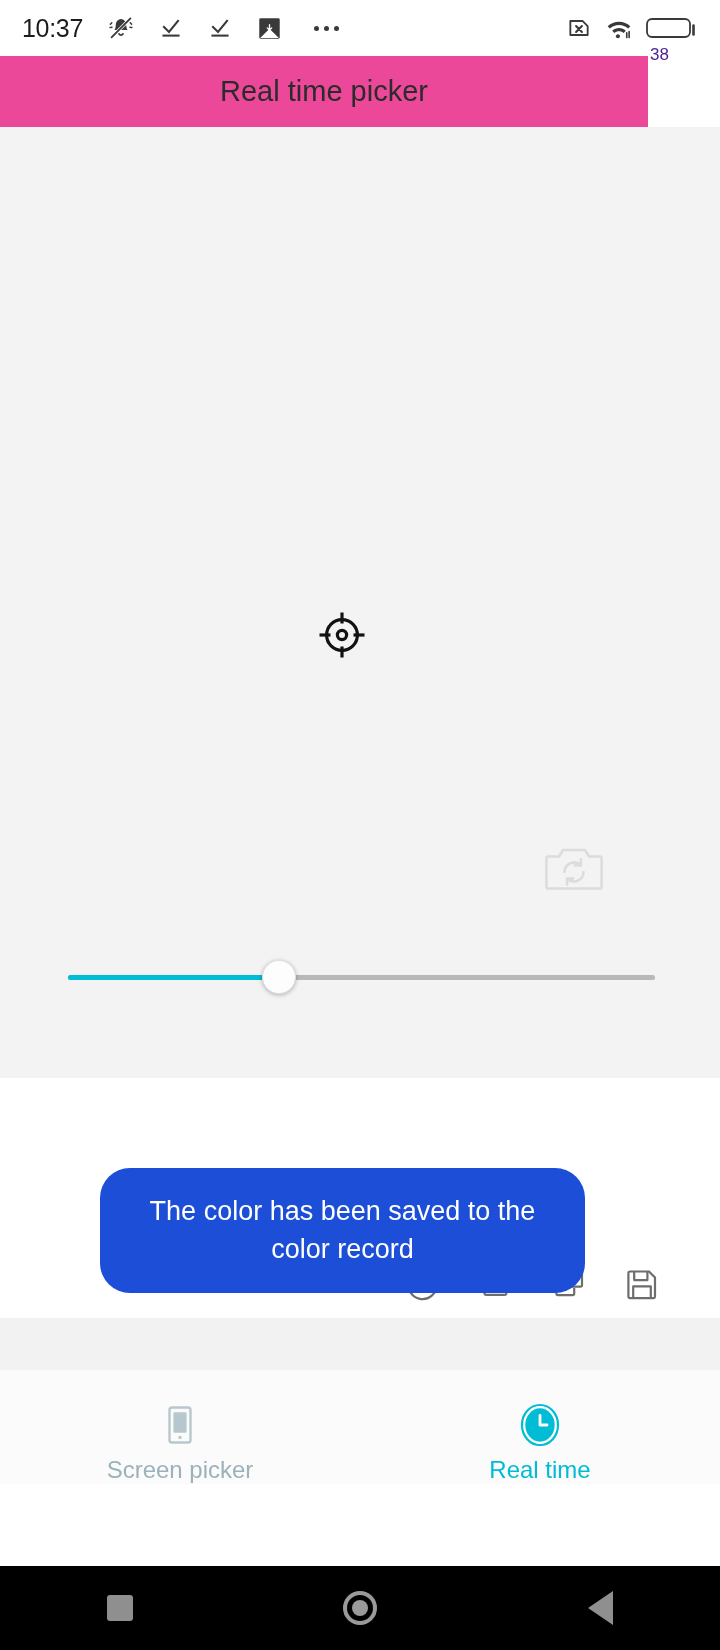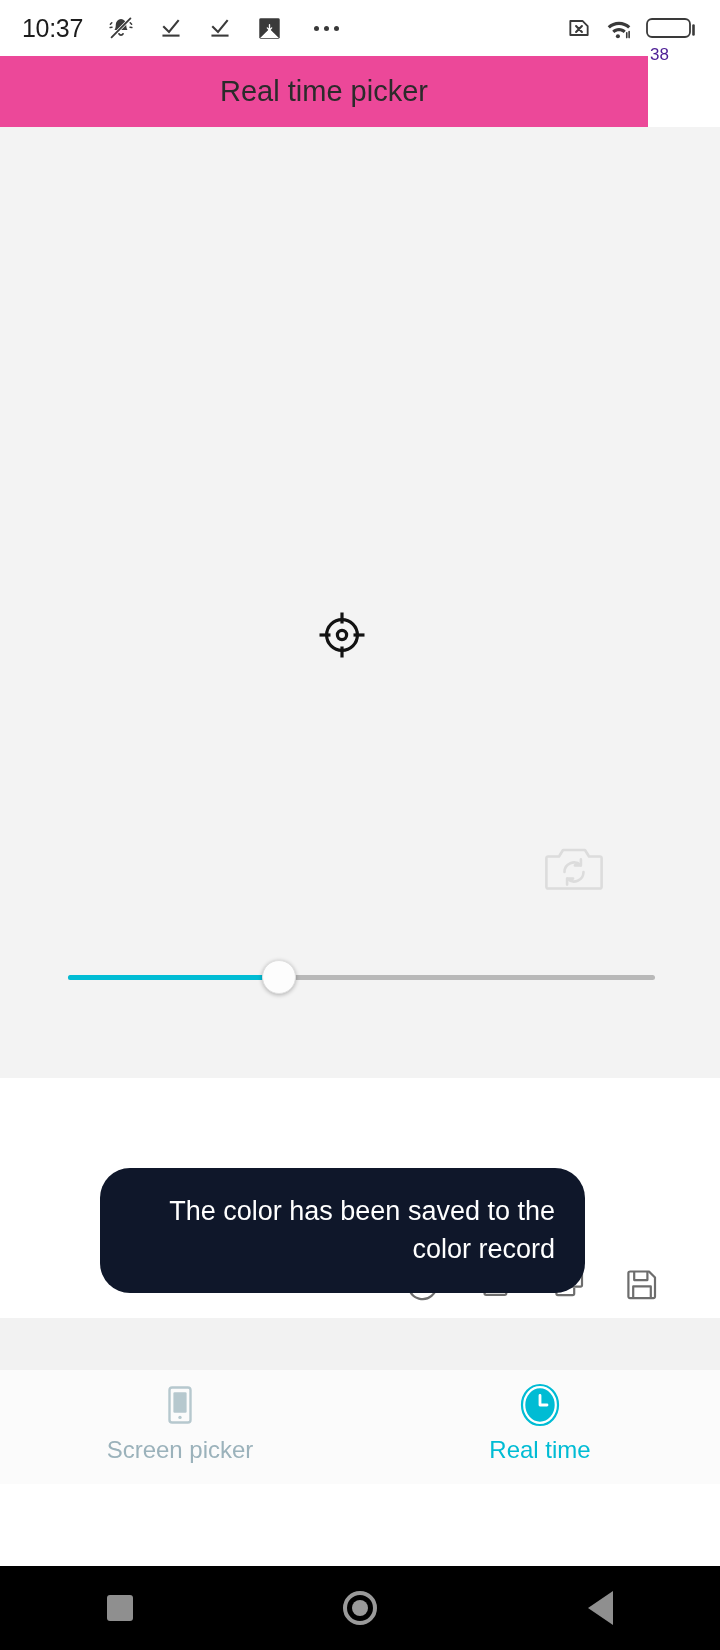--- a/index.html
+++ b/index.html
@@ -192,21 +192,21 @@
   }
 
   
   .bottom-nav {
     position: absolute;
     top: 1370px; left: 0;
     width: 720px;
     height: 114px;
     background: #fbfbfb;
     display: flex;
-    align-items: flex-start;
+    align-items: flex-end;
     padding-top: 13px;
     box-sizing: border-box;
   }
   .nav-item {
     flex: 1;
     display: flex;
     flex-direction: column;
     align-items: center;
     gap: 9px;
   }
@@ -398,21 +398,21 @@
 
   <span class="action-btn">
     <svg width="40" height="40" viewBox="0 0 40 40" fill="none" stroke="#6d6d6d" stroke-width="2.2" stroke-linejoin="round">
       <path d="M8.0 7.5h19.0l6.0 6.0v19.0a1.6 1.6 0 0 1-1.6 1.6H8.0a1.6 1.6 0 0 1-1.6-1.6V9.1A1.6 1.6 0 0 1 8.0 7.5z"></path>
       <path d="M12.2 7.5v8.6h13.2V7.5"></path>
       <path d="M11.2 34.1V22.4h17.6v11.7"></path>
     </svg>
   </span>
 </div>
 
-<div class="toast" style="background: #0f172a; text-align: right;">The color has been saved to the color record</div>
+<div class="toast" style="background: #1d4ed8;">The color has been saved to the color record</div>
 
 <div class="gray-strip"></div>
 
 <div class="bottom-nav">
 
   <div class="nav-item">
     <span class="nav-icon">
       <svg width="38" height="42" viewBox="0 0 38 42" fill="none" stroke="#b6c8ce" stroke-width="2.4">
         <rect x="8.5" y="3.5" width="21" height="35" rx="2.6"></rect>
         <rect x="12.4" y="8.2" width="13.2" height="20.5" rx="1.2" fill="#b6c8ce" stroke="none"></rect>

